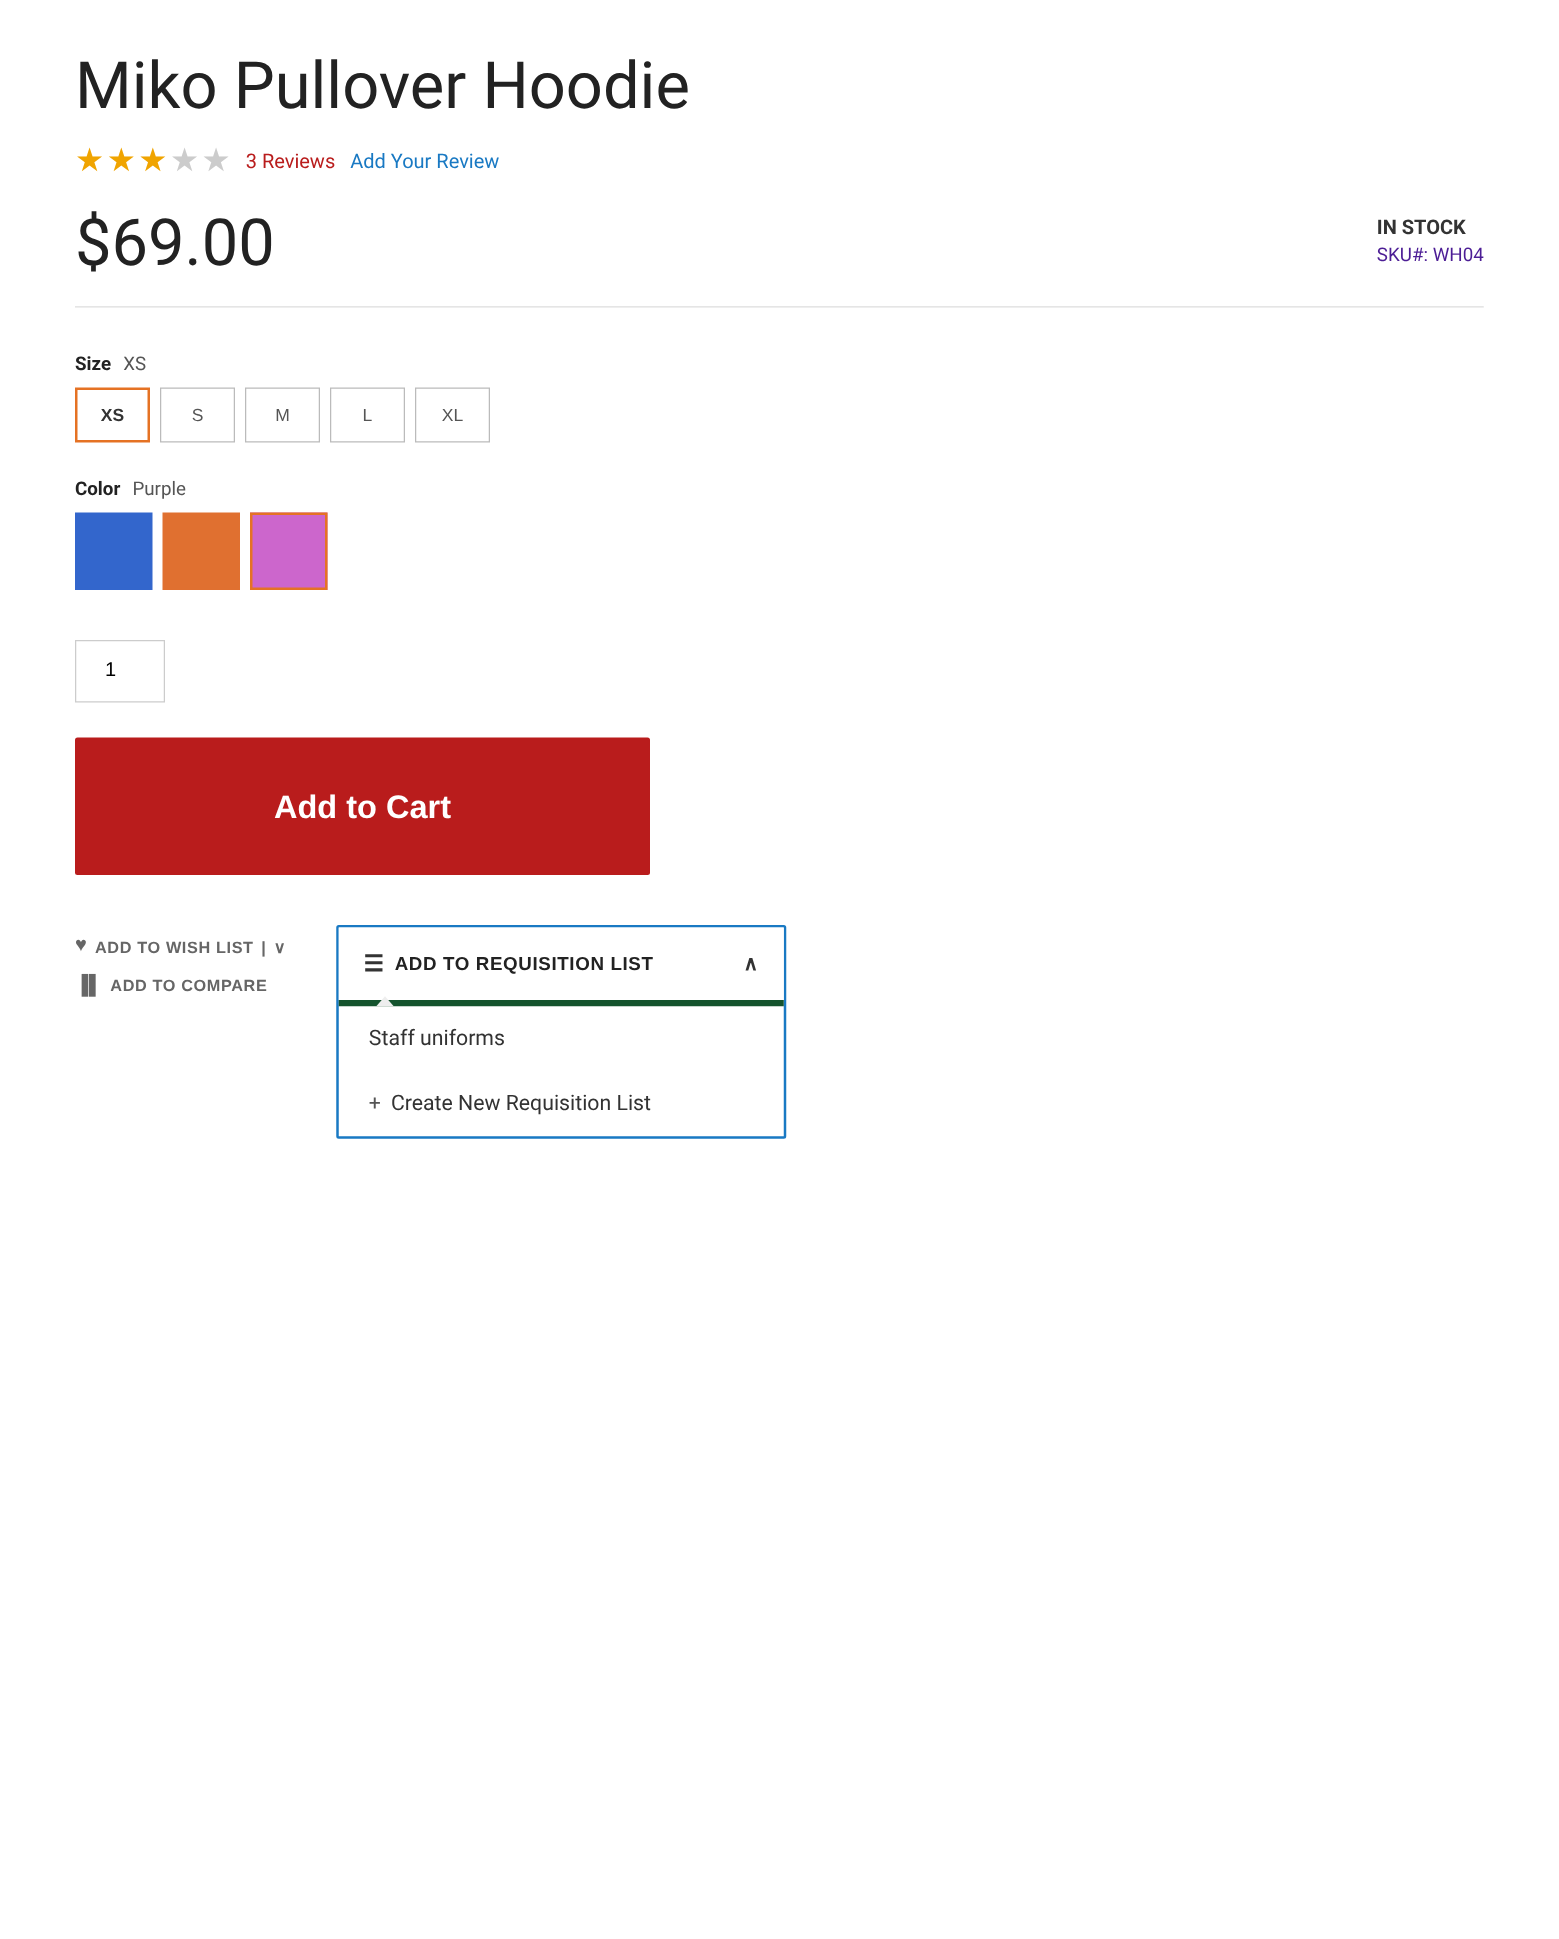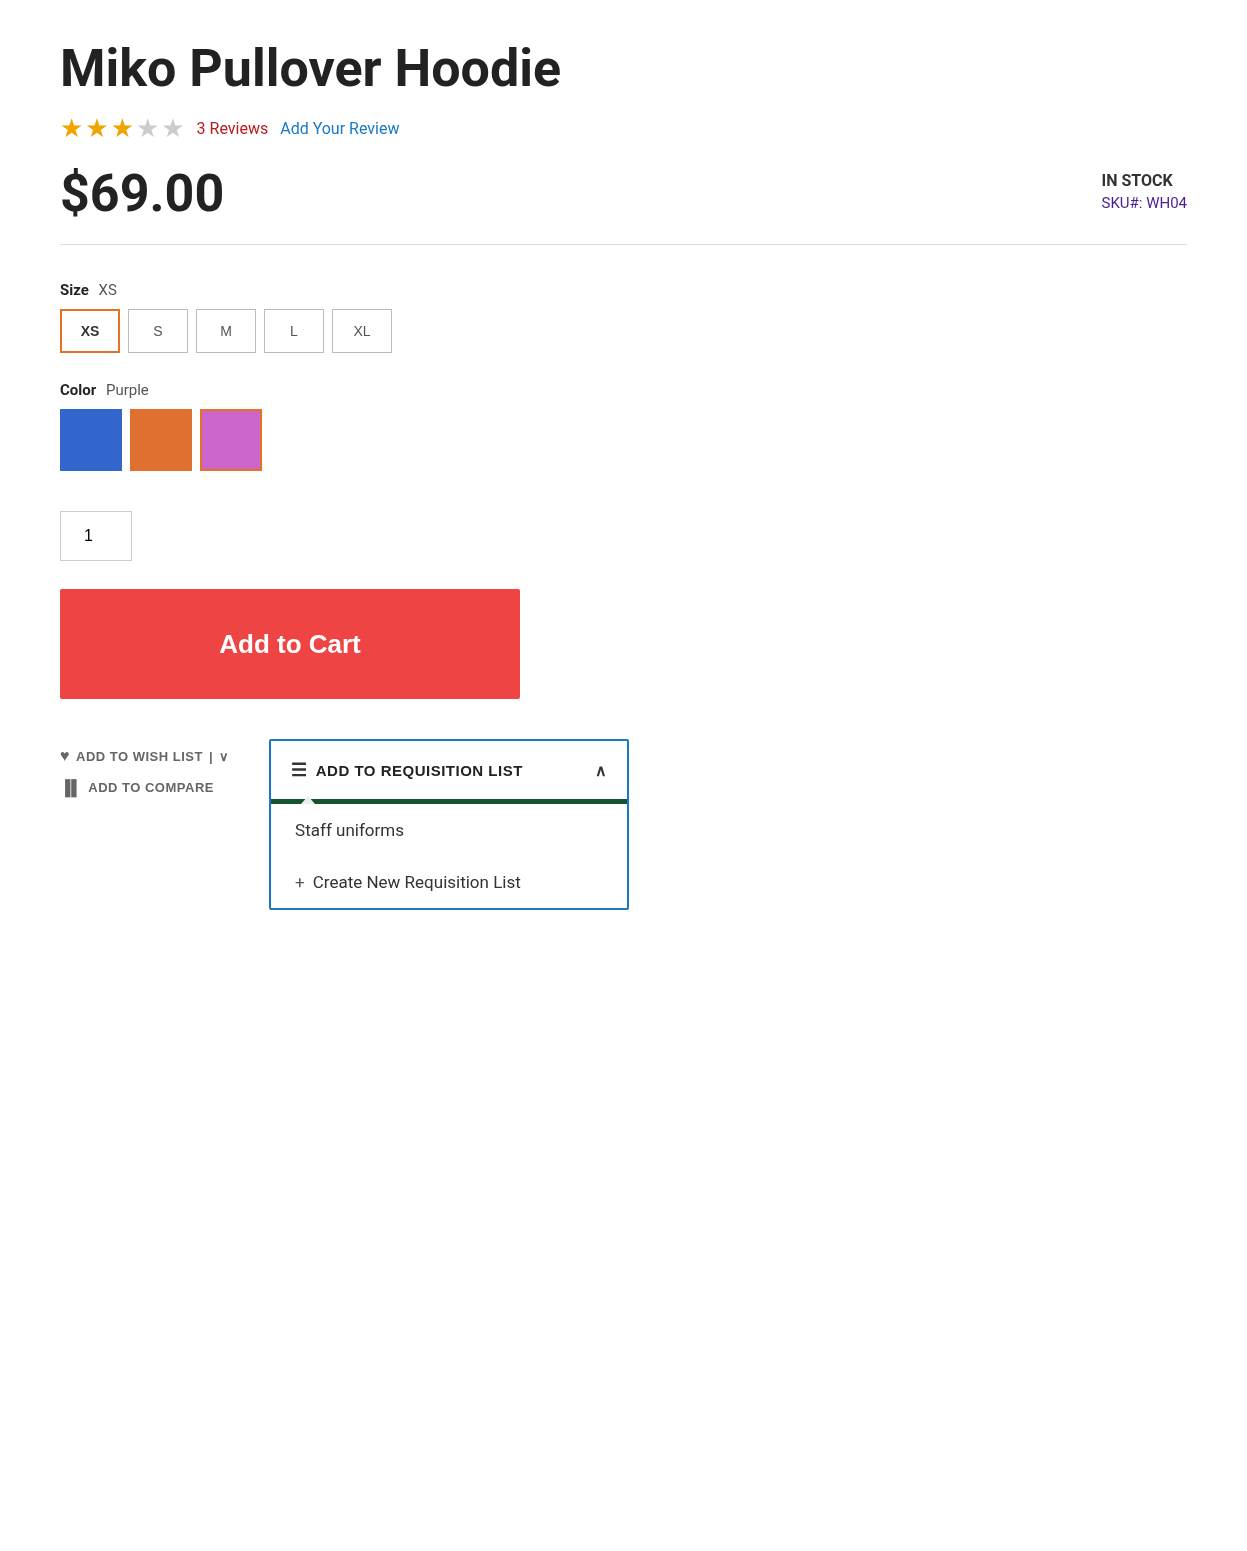--- a/index.html
+++ b/index.html
@@ -7,21 +7,21 @@
       font-family: -apple-system, BlinkMacSystemFont, 'Segoe UI', Roboto, Arial, sans-serif;
       background: #fff;
       color: #333;
       padding: 40px 60px;
       max-width: 1247px;
     }
 
     
     .product-title {
       font-size: 52px;
-      font-weight: 700;
+      font-weight: 400;
       color: #222;
       margin-bottom: 16px;
       line-height: 1.1;
     }
 
     
     .rating-row {
       display: flex;
       align-items: center;
       gap: 12px;
@@ -51,21 +51,21 @@
 
     
     .price-stock-row {
       display: flex;
       align-items: flex-start;
       justify-content: space-between;
       margin-bottom: 16px;
     }
     .price {
       font-size: 52px;
-      font-weight: 700;
+      font-weight: 400;
       color: #222;
     }
     .stock-sku {
       text-align: left;
       padding-top: 8px;
     }
     .in-stock {
       font-weight: 700;
       font-size: 16px;
       color: #333;
@@ -147,21 +147,21 @@
       font-size: 16px;
       text-align: center;
       margin-top: 8px;
       outline: none;
     }
 
     
     .add-to-cart-btn {
       width: 460px;
       height: 110px;
-      background: #ef4444;
+      background: #b91c1c;
       color: #fff;
       border: none;
       font-size: 26px;
       font-weight: 700;
       cursor: pointer;
       border-radius: 2px;
       margin-bottom: 40px;
       display: flex;
       align-items: center;
       justify-content: center;

